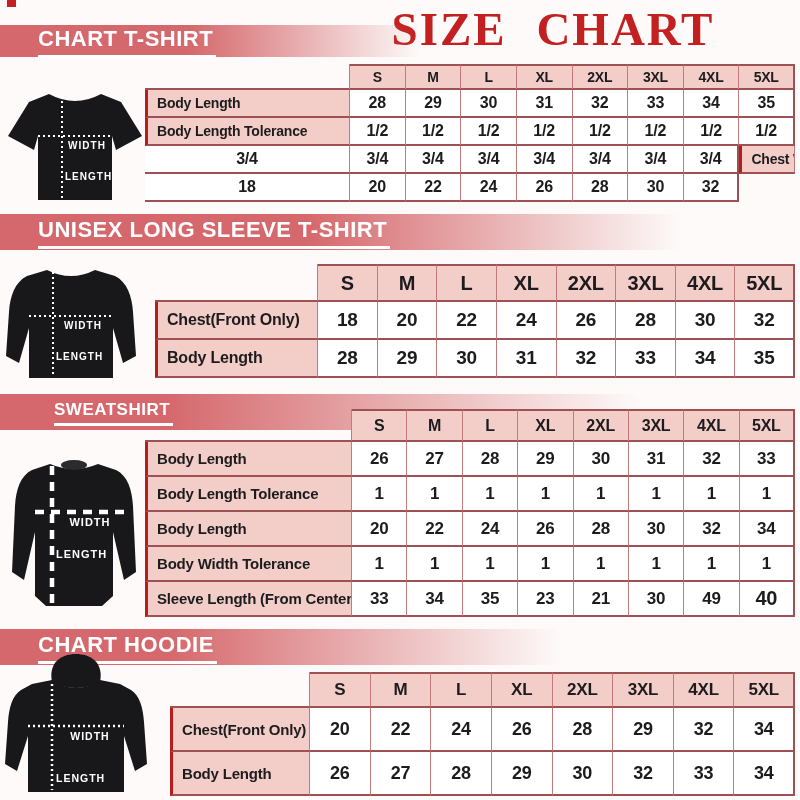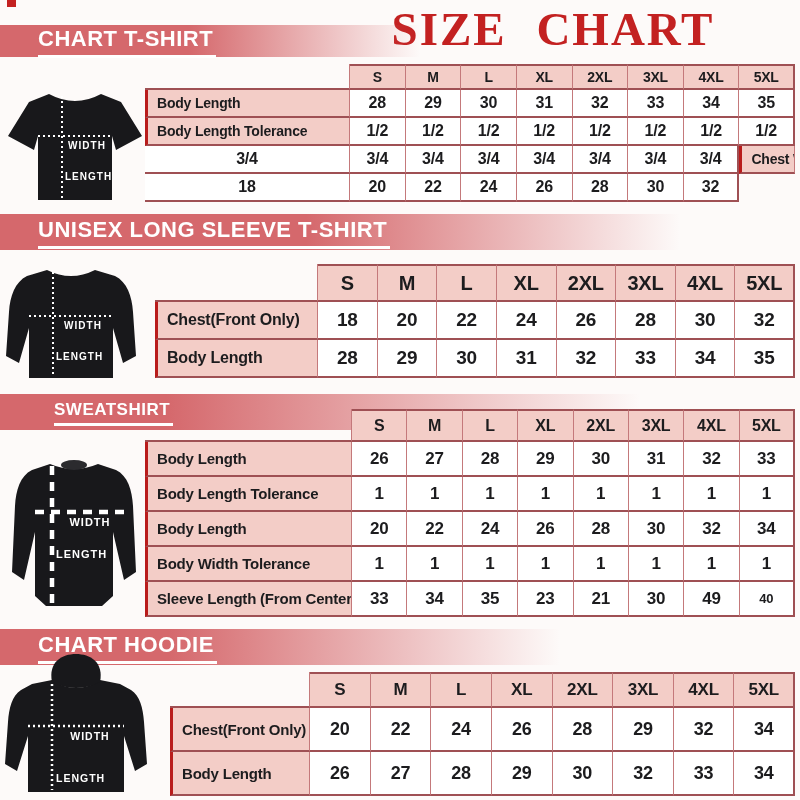--- a/index.html
+++ b/index.html
@@ -202,21 +202,21 @@
         <div class="cell val" style="font-size: 17px;">1</div>
         <div class="cell val col-last" style="font-size: 17px;">1</div>
         <div class="cell label" style="font-size: 15px;">Sleeve Length (From Center)</div>
         <div class="cell val" style="font-size: 17px;">33</div>
         <div class="cell val" style="font-size: 17px;">34</div>
         <div class="cell val" style="font-size: 17px;">35</div>
         <div class="cell val" style="font-size: 17px;">23</div>
         <div class="cell val" style="font-size: 17px;">21</div>
         <div class="cell val" style="font-size: 17px;">30</div>
         <div class="cell val" style="font-size: 17px;">49</div>
-        <div class="cell val col-last" style="font-size: 13px; text-align: center;">40</div>
+        <div class="cell val col-last" style="font-size: 20px; text-align: center;">40</div>
       </div>
       <div class="banner" style="top: 629px; height: 36px; width: 560px; background: linear-gradient(90deg, rgb(213, 104, 108) 0%, rgb(213, 104, 108) 30%, rgba(213, 104, 108, 0) 100%);">
         <span class="banner-text" style="margin-left: 38px; font-size: 22px;">CHART HOODIE</span>
       </div>
       <div class="garment" style="left: 2px; top: 650px; width: 148px; height: 152px;">
         <svg viewBox="0 0 148 152" preserveAspectRatio="xMidYMid meet">
           <path d="M50,30 L30,34 L19,40 C10,46 7,58 6,72 L3,114 L15,121 L26,86 L26,142 L122,142 L122,86 L133,121 L145,114 L142,72 C141,58 138,46 129,40 L118,34 L98,30 Q74,46 50,30 Z" fill="#18181b"></path>
           <path d="M50,32 C46,12 60,4 74,4 C88,4 102,12 98,32 Q74,44 50,32 Z" fill="#18181b"></path>
           <line x1="50" y1="34" x2="50" y2="140" stroke="#ffffff" stroke-width="2.5" stroke-dasharray="2 3"></line>
           <line x1="26" y1="76" x2="122" y2="76" stroke="#ffffff" stroke-width="2.5" stroke-dasharray="2 3"></line>

